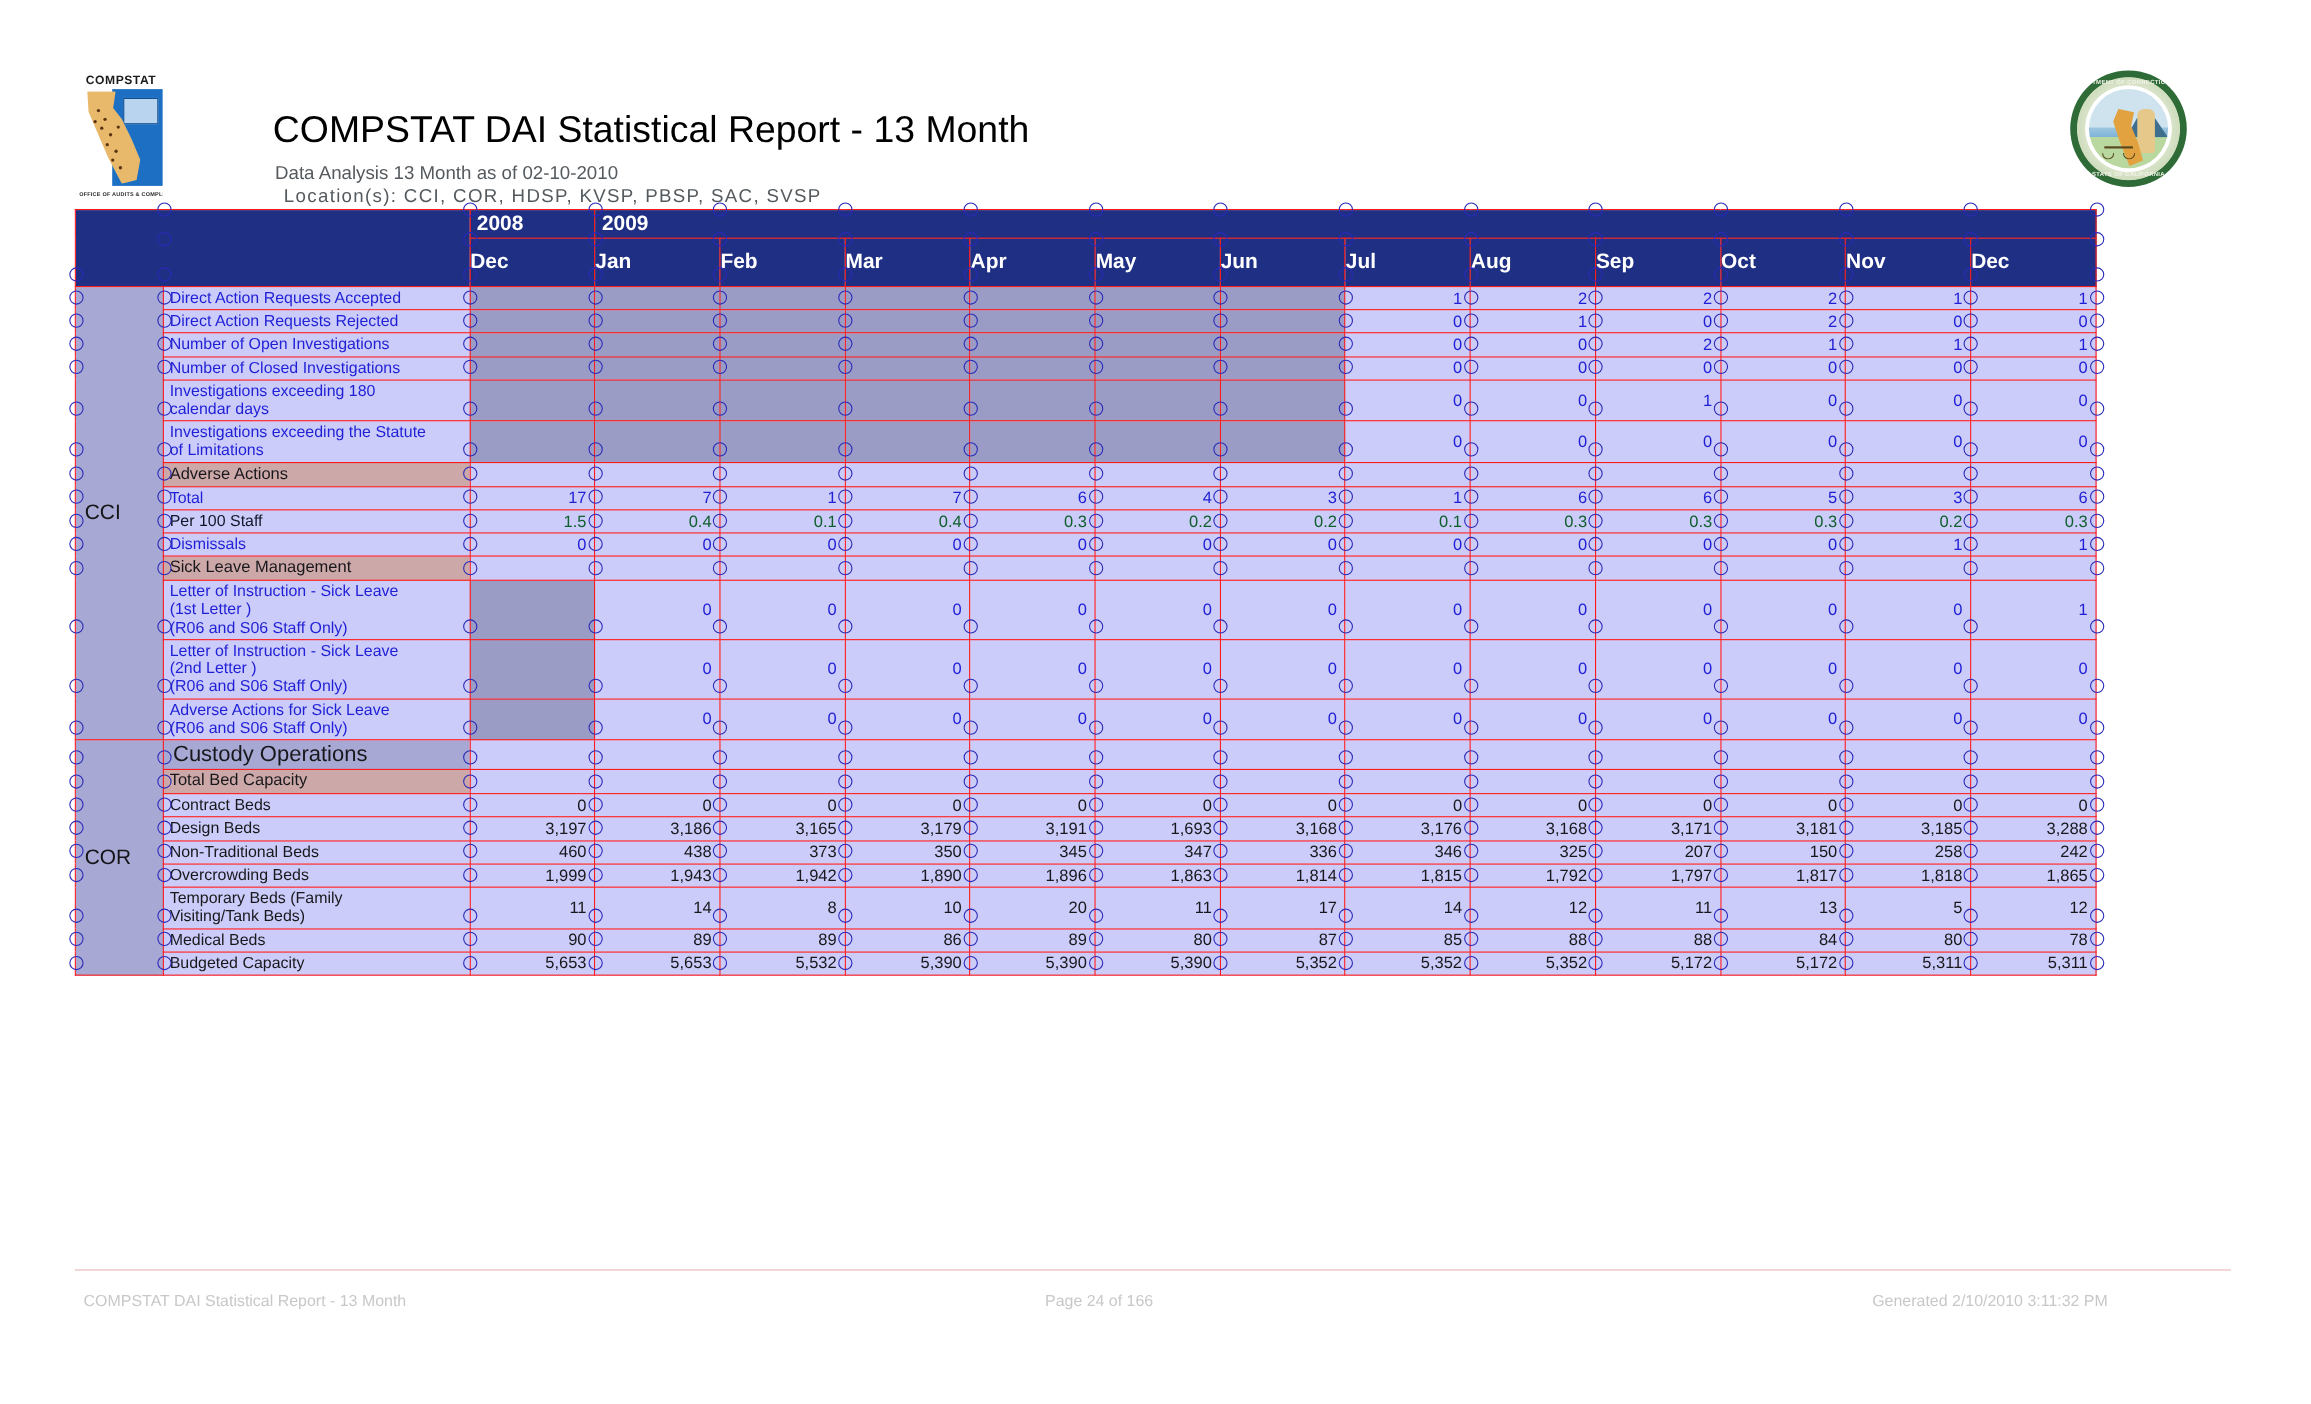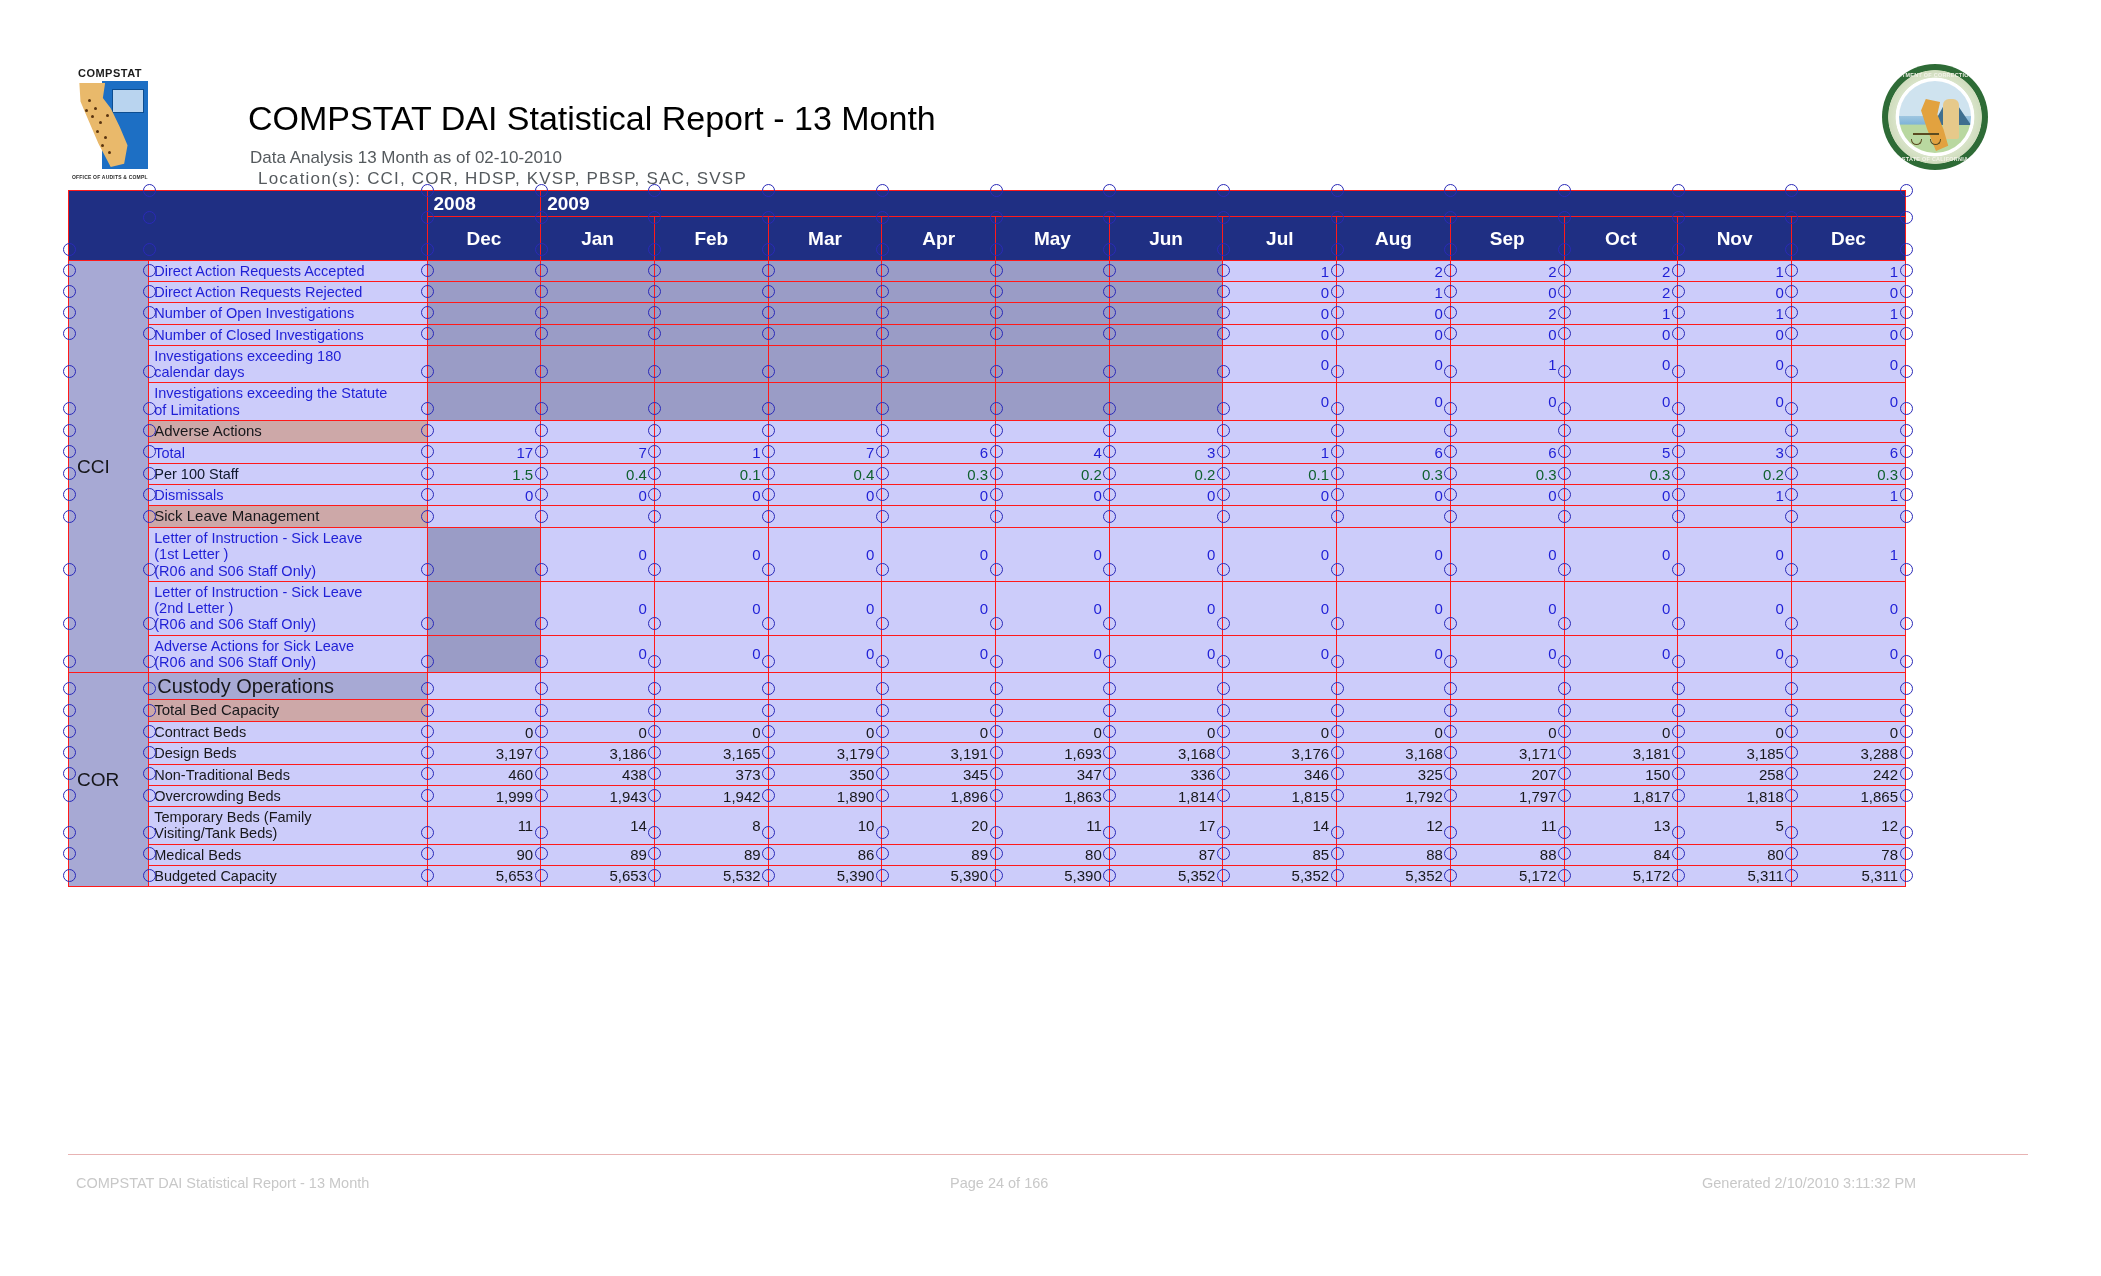--- a/index.html
+++ b/index.html
@@ -124,21 +124,21 @@
     padding: 0; margin: 0;
     border: 1px solid #ff1a1a;
     box-sizing: border-box;
     vertical-align: middle;
   }
 
   
   .hdr-blank     { background: #1f2f83; border-color: #ff1a1a; }
   .hdr-year      { background: #1f2f83; color: #ffffff; font-size: 19px; text-align: left;
                    padding-left: 6px !important; vertical-align: top; }
-  .hdr-month     { background: #1f2f83; color: #ffffff; font-size: 19px; text-align: center; }
+  .hdr-month     { background: #1f2f83; color: #ffffff; font-size: 19px; text-align: left; }
 
   
   .cell-loc {
     background: #a7a9d4; color: #16161a; font-size: 19px;
     padding-left: 8px !important; vertical-align: top;
   }
 
   .cell-label {
     background: #ccccfa; color: #1f1fd6; font-size: 14.5px;
     padding: 2px 0 2px 5px !important; line-height: 1.12; text-align: left;

